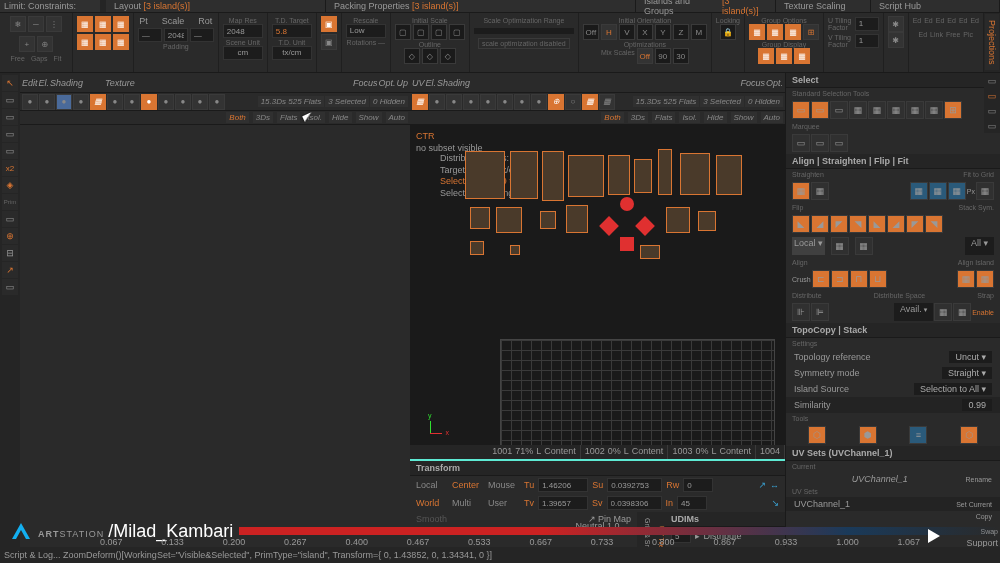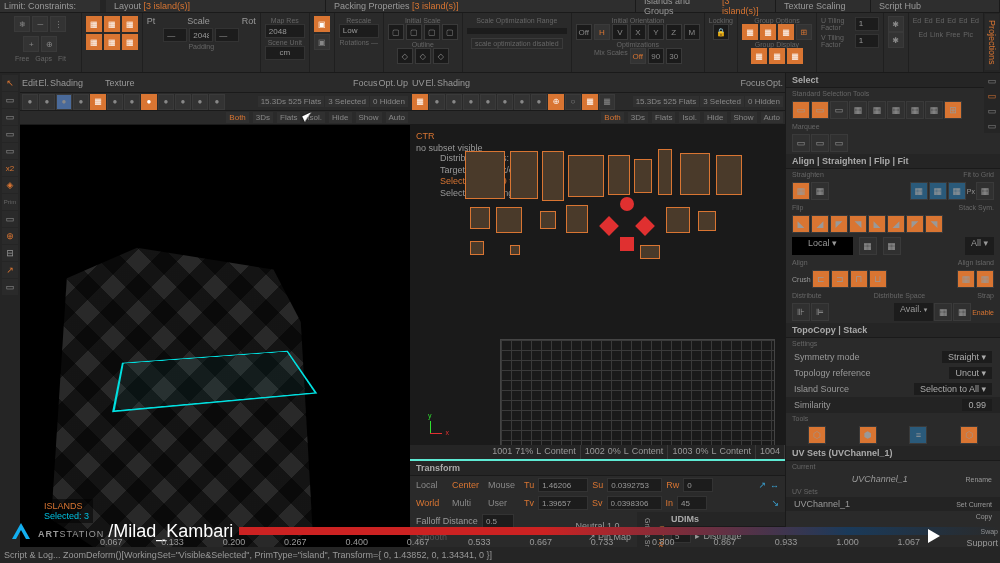--- a/index.html
+++ b/index.html
@@ -15,21 +15,21 @@
 .ic { width:16px; height:16px; background:#333; border:1px solid #3a3a3a; display:flex; align-items:center; justify-content:center; font-size:8px; color:#888; }
 .ic.act { background:#d97532; color:#fff; border-color:#d97532; }
 .ic.blk { background:#1a1a1a; }
 .lbl { font-size:7px; color:#666; margin-top:1px; }
 .input { background:#1c1c1c; border:1px solid #333; color:#999; font-size:8px; padding:1px 3px; width:40px; height:14px; }
 .mid { display:flex; height:490px; }
 .ltoolbar { width:20px; background:#252525; display:flex; flex-direction:column; gap:1px; padding:2px; }
 .lt { width:16px; height:16px; background:#2a2a2a; display:flex; align-items:center; justify-content:center; font-size:9px; }
 .lt.o { color:#d97532; }
 .viewcol { display:flex; flex-direction:column; }
-.vtoolbar { height:20px; background:#2a2a2a; border-bottom:1px solid #1a1a1a; display:flex; align-items:center; gap:1px; padding:0 2px; font-size:8px; }
+.vtoolbar { height:20px; background:#2a2a2a; border-bottom:1px solid #1a1a1a; display:flex; align-items:center; gap:1px; padding:0 2px; font-size:8px;font-style:italic; }
 .vbtn { padding:1px 3px; background:#303030; color:#888; font-size:8px; }
 .vbtn.act { color:#d97532; }
 .vp3d { flex:1; background:#000; position:relative; }
 .vpuv { flex:1; background:#1a1a1a; position:relative; }
 .rpanel { width:215px; background:#2a2a2a; border-left:1px solid #1a1a1a; overflow:hidden; position:relative; }
 .ptitle { background:#252525; padding:2px 6px; font-size:9px; color:#aaa; border-bottom:1px solid #1a1a1a; font-weight:bold; }
 .psub { font-size:7px; color:#666; padding:2px 6px; }
 .prow { display:flex; gap:1px; padding:2px 6px; flex-wrap:wrap; }
 .pic { width:18px; height:18px; background:#303030; border:1px solid #3a3a3a; display:flex; align-items:center; justify-content:center; font-size:9px; }
 .pic.act { background:#d97532; }
@@ -128,37 +128,43 @@
       <div class="ic act">▦</div>
       <div class="ic act">▦</div>
     </div>
     <div class="rbrow" style="margin-top:2px">
       <div class="ic act">▦</div>
       <div class="ic act">▦</div>
       <div class="ic act">▦</div>
     </div>
   </div>
   <div class="rbcol">
-    <div style="display:flex;gap:32px;font-size:7px">
+    <div style="display:flex;gap:14px;font-size:7px">
         <span>Pt</span>
         <span>Scale</span>
         <span>Rot</span>
       </div>
     <div class="rbrow" style="margin-top:2px">
       <input class="input" style="width: 24px;" value="—">
       <input class="input" style="width: 24px;" value="2048">
       <input class="input" style="width: 24px;" value="—">
     </div>
     <span class="lbl">Padding</span>
   </div>
   <div class="rbcol">
     <span class="lbl">Map Res</span>
     <input class="input" value="2048" style="">
     <span class="lbl">Scene Unit</span>
     <div class="input" style="text-align:center">cm</div>
+  </div>
+  <div class="rbcol">
+    <span class="lbl">T.D. Target</span>
+    <input class="input" style="color: rgb(217, 117, 50);" value="5.8">
+    <span class="lbl">T.D. Unit</span>
+    <div class="input" style="text-align:center">tx/cm</div>
   </div>
   <div class="rbcol">
     <div class="rbrow">
         <div class="ic act">▣</div>
       </div>
     <div class="rbrow" style="margin-top:2px">
         <div class="ic">▣</div>
       </div>
   </div>
 
@@ -314,28 +320,20 @@
       <span class="vbtn">0 Hidden</span>
     </div>
     <div class="vtoolbar" style="height:14px;justify-content:flex-end;gap:4px">
       <span class="vbtn act">Both</span>
       <span class="vbtn">3Ds</span>
       <span class="vbtn">Flats</span>
       <span class="vbtn">Isol.</span>
       <span class="vbtn">Hide</span>
       <span class="vbtn">Show</span>
       <span class="vbtn">Auto</span>
-    </div>
-    <div class="vp3d">
-      <div class="grid3d"></div>
-      <div class="selpoly"></div>
-      <div class="islands-badge">
-        <span class="o">ISLANDS</span><br>
-        <span class="c">Selected: 3</span>
-      </div>
     </div>
   </div>
 
   <div class="viewcol" style="flex:1">
     <div class="vtoolbar">
       <span>UV</span>
       <span>El.</span>
       <span>Shading</span>
       <span style="flex:1"></span>
       <span>Focus</span>
@@ -459,24 +457,20 @@
         <span style="color:#d97532">Sv</span>
           <input class="input" style="width: 55px;" value="0.0398306">
         <span style="color:#d97532">In</span>
           <input class="input" style="width: 30px;" value="45">
         <span style="flex:1"></span>
         <span style="color:#3aa0d0">↘</span>
       </div>
       <div style="display:flex">
         <div style="flex:1">
           <div class="trrow">
-            <span>Falloff Distance</span>
-            <input class="input" style="width: 32px;" value="0.5">
-          </div>
-          <div class="trrow">
             <span style="color:#555">Smooth</span>
             <span style="flex:1"></span>
             <span>↗ Pin Map</span>
           </div>
         </div>
         <div style="width:14px;background:#252525;writing-mode:vertical-rl;text-align:center;font-size:7px">Grid &amp; Snap</div>
         <div style="width:14px;background:#252525;writing-mode:vertical-rl;text-align:center;font-size:7px;color:#d97532">UV Tile</div>
         <div style="width:120px">
           <div class="ptitle">UDIMs</div>
           <div class="trrow">
@@ -545,21 +539,21 @@
       <div class="pic act">◣</div>
       <div class="pic act">◢</div>
       <div class="pic act">◤</div>
       <div class="pic act">◥</div>
       <div class="pic act">◣</div>
       <div class="pic act">◢</div>
       <div class="pic act">◤</div>
       <div class="pic act">◥</div>
     </div>
     <div class="prow" style="gap:6px">
-      <span style="background:#000000;padding:1px 16px"><span>Local</span> ▾</span>
+      <span style="background:#404040;padding:1px 2px"><span>Local</span> ▾</span>
       <div class="pic">▦</div>
       <div class="pic">▦</div>
       <span style="flex:1"></span>
       <span style="background:#1c1c1c;padding:1px 6px"><span>All</span> ▾</span>
     </div>
     <div style="display:flex;justify-content:space-between;padding:0 6px">
       <span class="psub" style="padding:2px 0">Align</span>
       <span class="psub" style="padding:2px 0">Align Island</span>
     </div>
     <div class="prow">
@@ -583,26 +577,26 @@
       <div style="flex:1"></div>
       <span style="background:#1c1c1c;padding:1px 6px;font-size:7px"><span>Avail.</span> ▾</span>
       <div class="pic">▦</div>
       <div class="pic">▦</div>
       <span style="font-size:7px;color:#d97532;align-self:center">Enable</span>
     </div>
 
     <div class="ptitle">TopoCopy | Stack</div>
     <div class="psub">Settings</div>
     <div class="field">
+        <span class="lab">Topology reference</span>
+        <span class="val">Uncut ▾</span>
+      </div>
+    <div class="field">
         <span class="lab">Symmetry mode</span>
         <span class="val">Straight ▾</span>
-      </div>
-    <div class="field">
-        <span class="lab">Topology reference</span>
-        <span class="val">Uncut ▾</span>
       </div>
     <div class="field">
         <span class="lab">Island Source</span>
         <span class="val">Selection to All ▾</span>
       </div>
     <div class="field dark">
         <span class="lab">Similarity</span>
         <span class="val">0.99</span>
       </div>
     <div class="psub">Tools</div>

